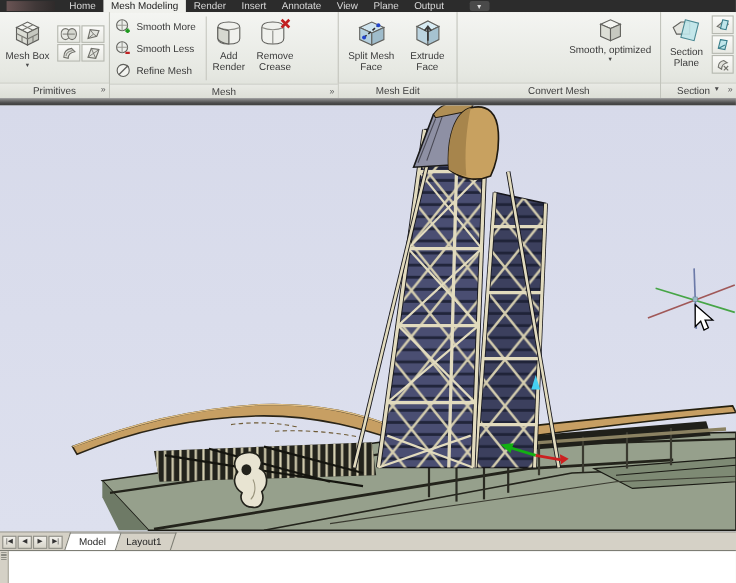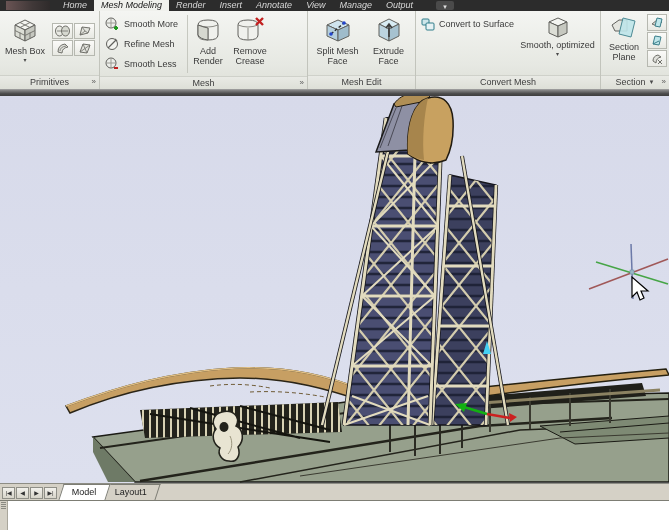--- a/index.html
+++ b/index.html
@@ -3,21 +3,21 @@
 <meta charset="utf-8">
 <style>
   html,body{margin:0;padding:0;background:#888;}
   .app{position:relative;width:669px;height:530px;overflow:hidden;
        font-family:"Liberation Sans",sans-serif;background:#e2e3de;
        -webkit-font-smoothing:antialiased;}
   
   .tabbar{height:11px;background:#2c2c2c;display:flex;align-items:stretch;}
   .logo-frag{width:44px;height:9px;margin:1px 6px 1px 6px;
              background:linear-gradient(90deg,#6a5454,#403838 60%,#2f2b2b);}
-  .rtab{padding:0 7px;font-size:9px;line-height:11px;color:#d8d8d8;cursor:default;white-space:nowrap;font-style:italic;}
+  .rtab{padding:0 7px;font-size:9px;line-height:11px;color:#d8d8d8;cursor:default;white-space:nowrap;}
   .rtab.active{background:#f0f1ed;color:#151515;text-align:right;}
   .tab-overflow{margin-left:16px;width:18px;font-size:7px;line-height:11px;color:#e0e0e0;
                 text-align:center;background:#4a4a4a;border-radius:2px;margin-top:1px;height:9px;}
   
   .ribbon{height:78px;display:flex;background:linear-gradient(#f4f5f2,#e6e8e2 70%,#dcded7);}
   .panel{position:relative;display:flex;flex-direction:column;border-right:1px solid #c2c4bc;box-sizing:border-box;}
   .panel:last-child{border-right:none;justify-content:space-between;}
   .panel-body{height:65px;display:flex;align-items:flex-start;padding:1px 2px 0 2px;box-sizing:border-box;}
   .panel-label{height:13px;border-top:1px solid #cfd1ca;background:linear-gradient(#e9eae5,#dddfd7);
                font-size:9px;line-height:12px;color:#3e3e3e;text-align:center;position:relative;}
@@ -65,21 +65,21 @@
 <div class="app">
 
   <div class="tabbar">
     <div class="logo-frag"></div>
     <div class="rtab">Home</div>
     <div class="rtab active">Mesh Modeling</div>
     <div class="rtab">Render</div>
     <div class="rtab">Insert</div>
     <div class="rtab">Annotate</div>
     <div class="rtab">View</div>
-    <div class="rtab">Manage</div>
+    <div class="rtab">Plane</div>
     <div class="rtab">Output</div>
     <div class="tab-overflow">▾</div>
   </div>
 
   <div class="ribbon">
 
     <div class="panel" style="width:100px">
       <div class="panel-body">
         <div class="bigbtn" style="width:46px">
           <span class="bicon">
@@ -133,32 +133,32 @@
           <div class="rowbtn">
             <svg width="15" height="14" viewBox="0 0 15 14">
               <circle cx="6" cy="6" r="5" fill="#eceeea" stroke="#60605c"></circle>
               <path d="M1,6 H11 M6,1 V11" stroke="#9a9a94"></path>
               <path d="M11,9 V13 M9,11 H13" stroke="#1f9a1f" stroke-width="2"></path>
             </svg>
             <span>Smooth More</span>
           </div>
           <div class="rowbtn">
             <svg width="15" height="14" viewBox="0 0 15 14">
-              <circle cx="7" cy="7" r="5.5" fill="#f2f3ef" stroke="#60605c"></circle>
-              <path d="M3,11 L11,3 M10,2 L12,4" stroke="#60605c" stroke-width="1.2"></path>
-            </svg>
-            <span>Refine Mesh</span>
-          </div>
-          <div class="rowbtn">
-            <svg width="15" height="14" viewBox="0 0 15 14">
               <circle cx="6" cy="6" r="5" fill="#eceeea" stroke="#60605c"></circle>
               <path d="M1,6 H11 M6,1 V11" stroke="#9a9a94"></path>
               <path d="M9,11 H13" stroke="#c02020" stroke-width="2"></path>
             </svg>
             <span>Smooth Less</span>
+          </div>
+          <div class="rowbtn">
+            <svg width="15" height="14" viewBox="0 0 15 14">
+              <circle cx="7" cy="7" r="5.5" fill="#f2f3ef" stroke="#60605c"></circle>
+              <path d="M3,11 L11,3 M10,2 L12,4" stroke="#60605c" stroke-width="1.2"></path>
+            </svg>
+            <span>Refine Mesh</span>
           </div>
         </div>
         <div class="subsep"></div>
         <div class="bigbtn" style="width:36px">
           <span class="bicon">
             <svg width="28" height="28" viewBox="0 0 28 28">
               <path d="M4,9 Q4,4 14,4 Q24,4 24,9 L24,19 Q24,24 14,24 Q4,24 4,19 Z" fill="#f0f1ed" stroke="#60605c"></path>
               <path d="M4,9 Q14,13 24,9 M14,12 L14,24" stroke="#8a8a84" fill="none"></path>
               <path d="M4,9 Q9,11 14,12 L14,24 Q6,23 4,19 Z" fill="#d6d8d0" stroke="#60605c"></path>
             </svg>
@@ -210,27 +210,20 @@
         </div>
       </div>
       <div class="panel-label">
         <span>Mesh Edit</span>
       </div>
     </div>
 
     <div class="panel" style="width:185px">
       <div class="panel-body">
         <div class="rowcol" style="width:102px">
-          <div class="rowbtn">
-            <svg width="14" height="13" viewBox="0 0 14 13">
-              <rect x="1" y="1" width="7" height="6" rx="1" fill="#cde6ea" stroke="#2e7d8a"></rect>
-              <rect x="5" y="5" width="8" height="7" rx="1" fill="#e6f2f4" stroke="#2e7d8a"></rect>
-            </svg>
-            <span>Convert to Surface</span>
-          </div>
         </div>
         <div class="bigbtn" style="width:92px">
           <span class="bicon" style="height:26px">
             <svg width="26" height="24" viewBox="0 0 26 24">
               <polygon points="4,7 13,3 22,7 13,11" fill="#f4f5f1" stroke="#60605c"></polygon>
               <polygon points="4,7 13,11 13,22 4,18" fill="#dcded6" stroke="#60605c"></polygon>
               <polygon points="22,7 13,11 13,22 22,18" fill="#c6c8c0" stroke="#60605c"></polygon>
             </svg>
           </span>
           <span>Smooth, optimized</span>

